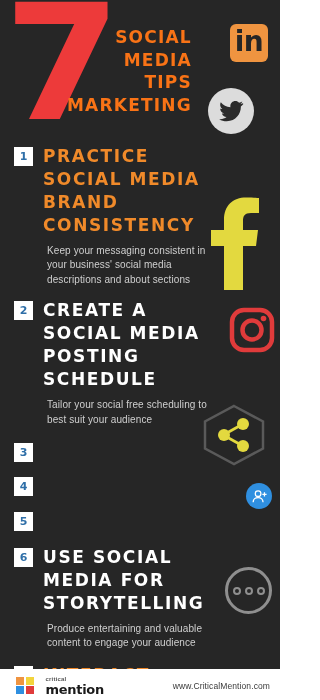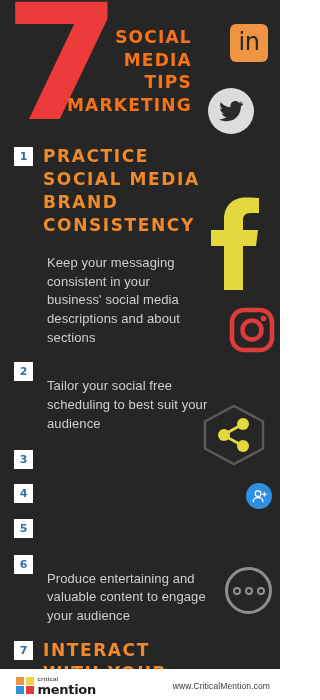--- a/index.html
+++ b/index.html
@@ -56,22 +56,22 @@
 
   .linkedin-box {
     width: 38px; height: 38px;
     background: #ef9440;
     border-radius: 6px;
     display: flex; align-items: center; justify-content: center;
   }
   .linkedin-box .li-text {
     color: #262626;
     font-family: "DejaVu Sans", sans-serif;
-    font-weight: normal;
-    font-size: 24px;
+    font-weight: bold;
+    font-size: 28px;
     line-height: 1;
     letter-spacing: -0.5px;
     padding-bottom: 2px;
   }
 
   .twitter-circle {
     width: 46px; height: 46px;
     background: #dcdcdc;
     border-radius: 50%;
     display: flex; align-items: center; justify-content: center;
@@ -128,25 +128,25 @@
     font-family: "DejaVu Sans", sans-serif;
     font-weight: bold;
     font-size: 17px;
     line-height: 1.35;
     letter-spacing: 1.6px;
     text-transform: uppercase;
   }
   .tip-title.orange { color: #f08a2a; }
   .tip-title.white  { color: #ffffff; }
   .tip-desc {
-    margin-top: 17px;
+    margin-top: 7px;
     margin-left: 4px;
     color: #cfcfcf;
     font-family: "Liberation Sans", sans-serif;
-    font-size: 13px;
+    font-size: 10px;
     line-height: 1.45;
     letter-spacing: 0.1px;
   }
 
   
   .footer-divider {
     position: absolute;
     left: 0; right: 0;
     bottom: 29px;
     height: 2px;
@@ -159,21 +159,21 @@
     background: #ffffff;
     display: flex;
     align-items: center;
     justify-content: space-between;
     padding: 0 10px 0 16px;
     box-sizing: border-box;
   }
   .brand {
     display: flex;
     align-items: center;
-    gap: 4px;
+    gap: 12px;
   }
   .brand-squares {
     display: grid;
     grid-template-columns: 8px 8px;
     grid-template-rows: 8px 8px;
     gap: 1.5px;
   }
   .brand-squares i { display: block; width: 100%; height: 100%; }
   .brand-words { line-height: 1; }
   .brand-critical {
@@ -279,20 +279,21 @@
       <div class="badge">1</div>
       <div class="tip-body">
         <div class="tip-title orange">PRACTICE SOCIAL MEDIA BRAND CONSISTENCY</div>
         <div class="tip-desc">Keep your messaging consistent in your business' social media descriptions and about sections</div>
       </div>
     </div>
 
     <div class="tip" style="margin-top:12px;">
       <div class="badge">2</div>
       <div class="tip-body">
+        <div class="tip-title white">CREATE A SOCIAL MEDIA POSTING SCHEDULE</div>
         <div class="tip-desc">Tailor your social free scheduling to best suit your audience</div>
       </div>
     </div>
 
     <div class="tip" style="margin-top:14px;">
       <div class="badge">3</div>
     </div>
 
     <div class="tip" style="margin-top:13px;">
       <div class="badge">4</div>
@@ -302,20 +303,21 @@
 
     <div class="tip" style="margin-top:14px;">
       <div class="badge">5</div>
       <div class="tip-body">
       </div>
     </div>
 
     <div class="tip" style="margin-top:15px;">
       <div class="badge">6</div>
       <div class="tip-body">
+        <div class="tip-title white">USE SOCIAL MEDIA FOR STORYTELLING</div>
         <div class="tip-desc">Produce entertaining and valuable content to engage your audience</div>
       </div>
     </div>
 
     <div class="tip" style="margin-top:13px;">
       <div class="badge">7</div>
       <div class="tip-body">
         <div class="tip-title orange">INTERACT WITH YOUR SOCIAL MEDIA AUDIENCE</div>
 
       </div>

